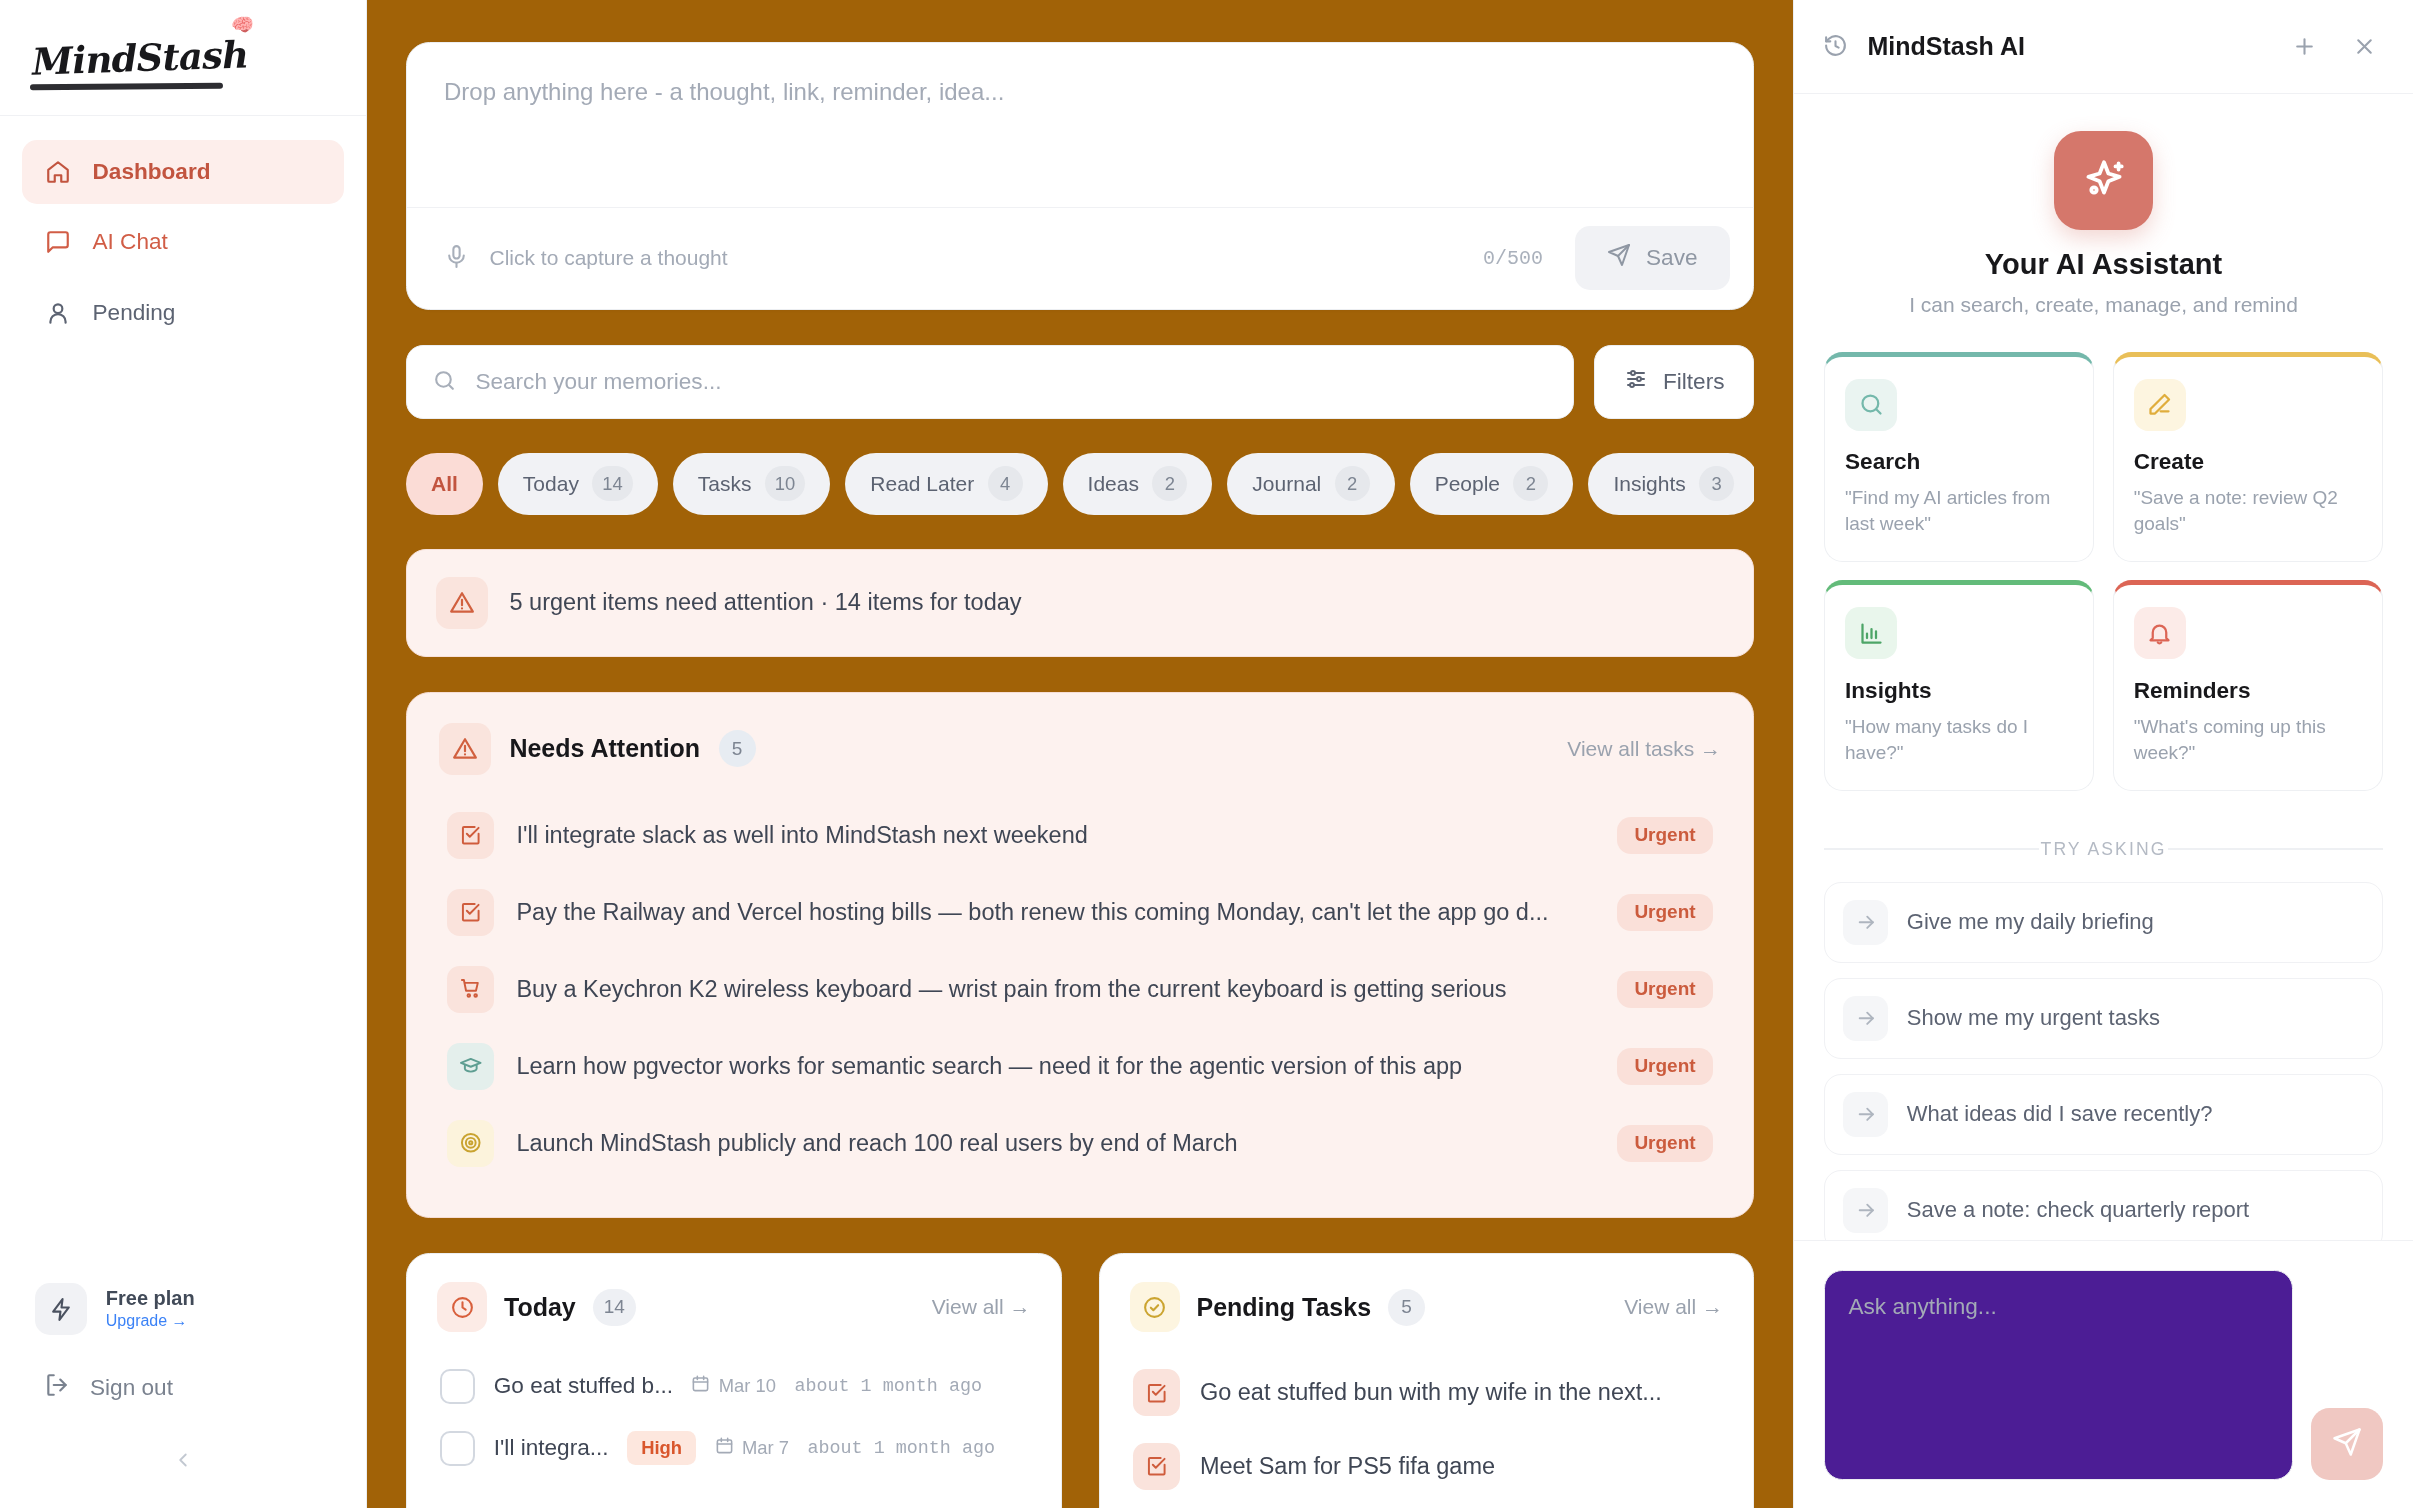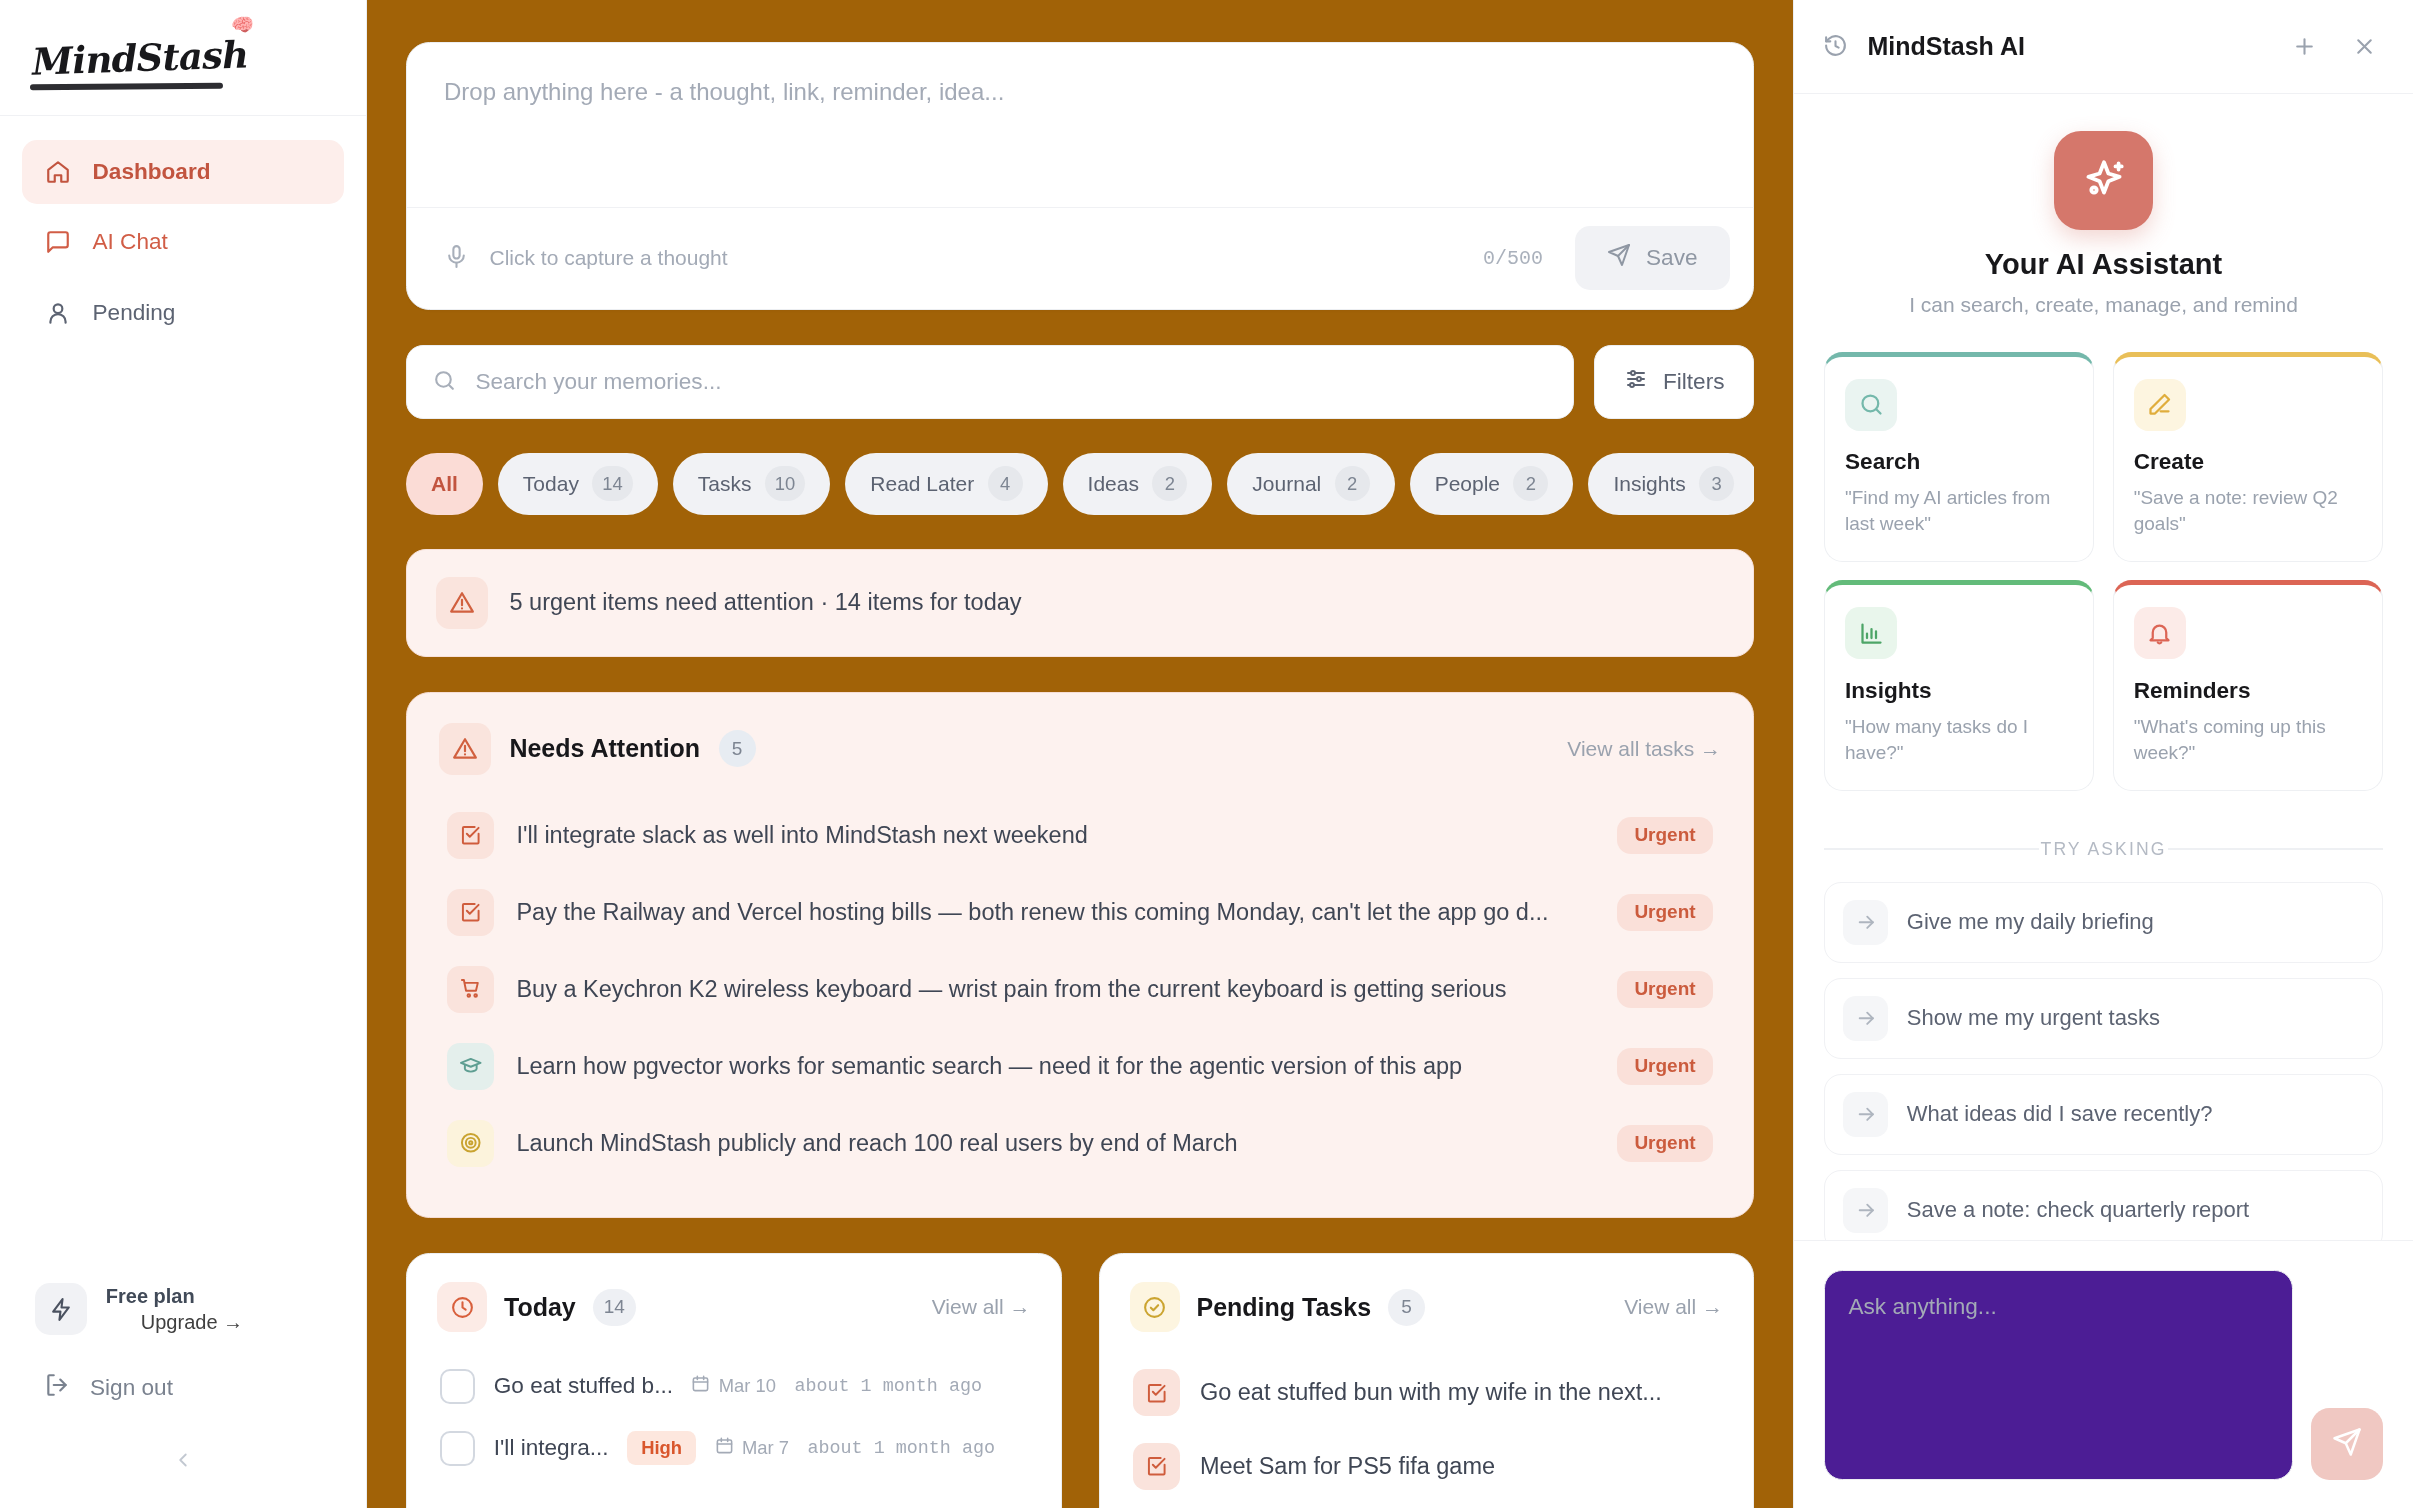--- a/index.html
+++ b/index.html
@@ -48,21 +48,21 @@
   .plan-box {
     margin: 0 22px 11.7px 22px; display: flex; align-items: center; gap: 18.4px;
     padding: 11.7px 13.4px; border-radius: 15px; cursor: pointer;
   }
   .plan-ico {
     width: 52px; height: 52px; border-radius: 15px; background: #f1f2f5;
     display: flex; align-items: center; justify-content: center;
   }
   .plan-ico svg { width: 25px; height: 25px; }
   .plan-title { font-size: 20px; font-weight: 700; color: #414a58; line-height: 1.25; }
-  .plan-sub { font-size: 20px; color: #404040; line-height: 1.3; margin-left: 35px; }
+  .plan-sub { font-size: 16px; color: #3b82f6; line-height: 1.3; }
   .signout {
     margin: 0 22px 22px 22px; display: flex; align-items: center; gap: 20px;
     padding: 13.4px 22px; border-radius: 15px; font-size: 22.6px; color: #7a828f; cursor: pointer;
   }
   .signout svg { width: 26px; height: 26px; }
   .collapse-row { display: flex; justify-content: center; padding-bottom: 28.5px; }
   .collapse-btn {
     width: 40px; height: 40px; display: flex; align-items: center; justify-content: center;
     color: #c2c8d1; cursor: pointer;
   }

